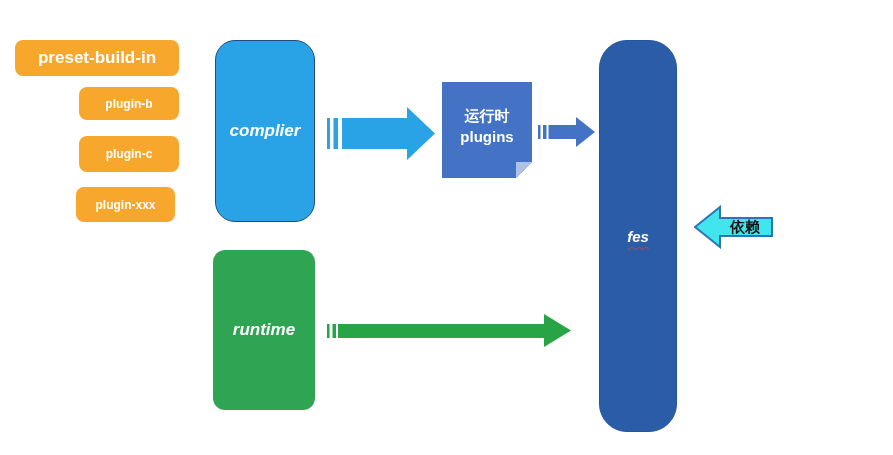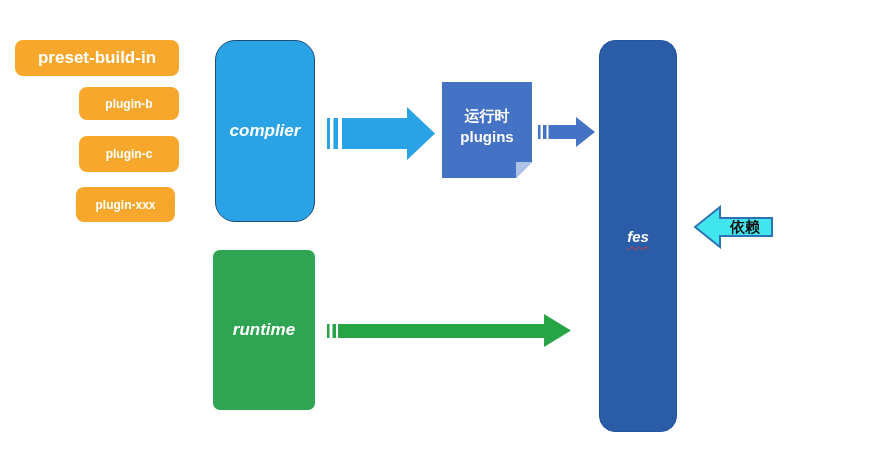--- a/index.html
+++ b/index.html
@@ -23,25 +23,25 @@
   
   .box{
     position:absolute;display:flex;align-items:center;justify-content:center;
     color:#fff;font-weight:600;text-align:center;font-style:italic;
   }
   .compiler-box{
     left:215px;top:40px;width:98px;height:180px;border-radius:20px;
     background:#29A3E6;border:1.5px solid #1F4E79;font-size:17px;
   }
   .runtime-box{
-    left:213px;top:250px;width:102px;height:160px;border-radius:7px;
+    left:213px;top:250px;width:102px;height:160px;border-radius:12px;
     background:#2FA452;font-size:17px;
   }
   .fes-box{
-    left:599px;top:40px;width:76px;height:390px;border-radius:16px;
+    left:599px;top:40px;width:76px;height:390px;border-radius:28px;
     background:#2A5CA8;border:1px solid #2456A0;font-size:15px;
   }
   .fes-label{
     font-weight:700;
     text-decoration:underline;text-decoration-style:wavy;
     text-decoration-color:#D93B3B;text-decoration-thickness:1px;
     text-underline-offset:4px;
   }
 
   

